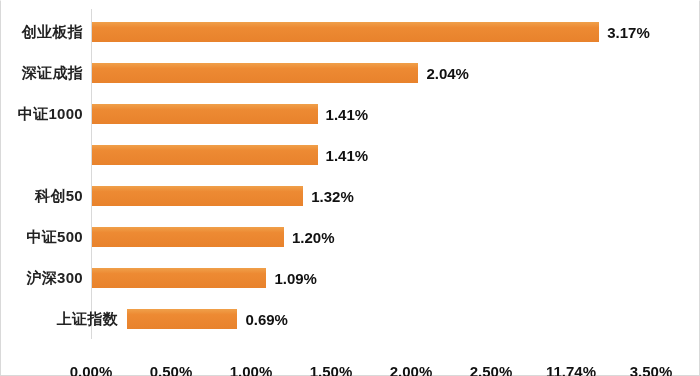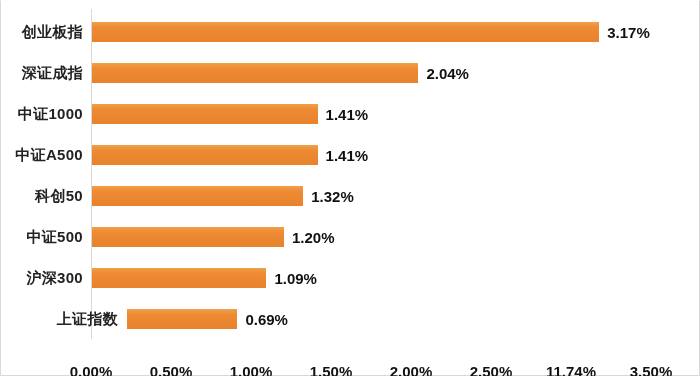--- a/index.html
+++ b/index.html
@@ -121,21 +121,20 @@
       <span class="bar-value" style="left:425.4px;">2.04%</span>
     </div>
 
     <div class="bar-row" style="top:92px;">
       <span class="cat-label">中证1000</span>
       <span class="bar" style="width:225.6px;"></span>
       <span class="bar-value" style="left:324.6px;">1.41%</span>
     </div>
 
     <div class="bar-row" style="top:133px;">
-      <span class="cat-label">中证A500</span>
       <span class="bar" style="width:225.6px;"></span>
       <span class="bar-value" style="left:324.6px;">1.41%</span>
     </div>
 
     <div class="bar-row" style="top:174px;">
       <span class="cat-label">科创50</span>
       <span class="bar" style="width:211.2px;"></span>
       <span class="bar-value" style="left:310.2px;">1.32%</span>
     </div>
 

